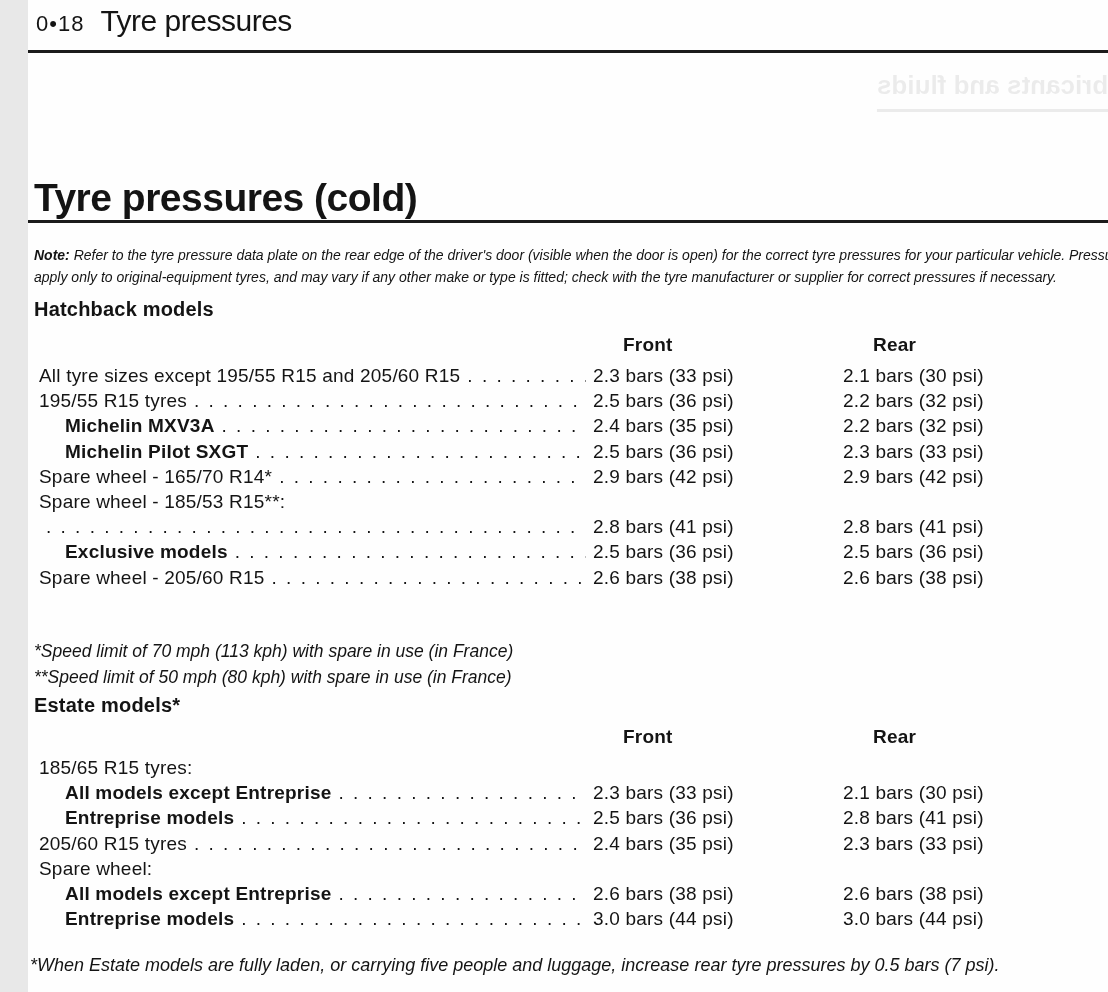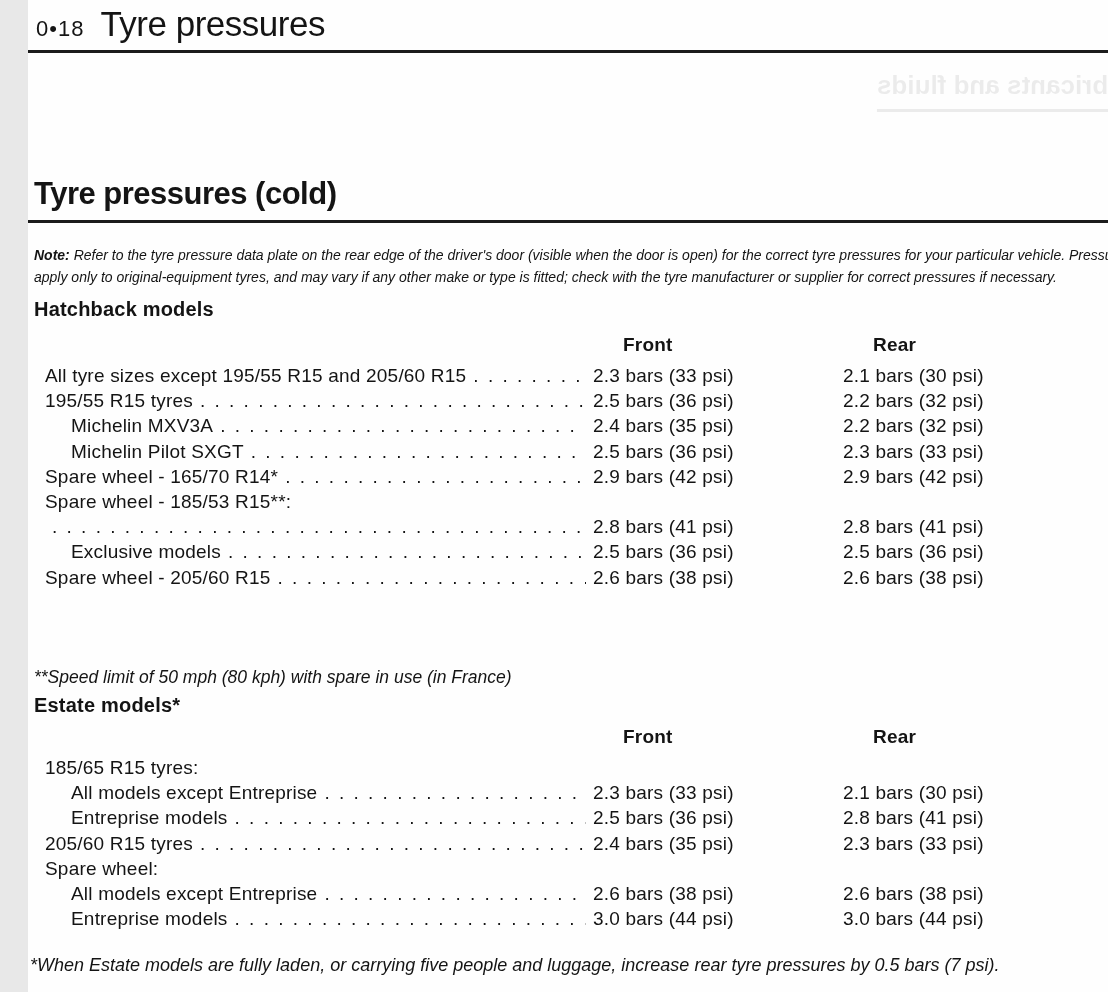--- a/index.html
+++ b/index.html
@@ -13,37 +13,37 @@
     overflow: hidden;
     margin-left: 28px;
   }
   
   .page-header {
     position: absolute; left: 8px; top: 4px;
     display: flex; align-items: baseline; gap: 16px;
     white-space: nowrap;
   }
   .page-number { font-size: 22px; letter-spacing: 1px; }
-  .page-title  { font-size: 35px; letter-spacing: -0.5px; font-weight: 400; margin: 0; }
+  .page-title  { font-size: 30px; letter-spacing: -0.5px; font-weight: 400; margin: 0; }
   .rule { position: absolute; left: 0; width: 1108px; background: #1c1c1c; }
   .rule-top { top: 50px; height: 3px; }
   
   .bleed {
     position: absolute; top: 70px; right: -4px;
     font-size: 26px; font-weight: 700;
     opacity: 0.07; color: #000;
     transform: scaleX(-1);
     border-bottom: 3px solid #000;
     padding-bottom: 8px;
     white-space: nowrap;
   }
   
   .section-title {
     position: absolute; left: 6px; top: 176px;
-    font-size: 31px; font-weight: 700; letter-spacing: -0.5px; margin: 0;
+    font-size: 39px; font-weight: 700; letter-spacing: -0.5px; margin: 0;
   }
   .rule-section { top: 220px; height: 3px; }
   .note {
     position: absolute; left: 6px; top: 244px; width: 1098px;
     font-size: 14px; line-height: 22px;
     font-style: italic; text-align: justify; margin: 0;
   }
   .note b { font-style: italic; }
   
   .group-heading {
@@ -56,25 +56,25 @@
   
   .ptable { position: absolute; left: 0; width: 1108px; font-size: 19px; letter-spacing: 0.2px; }
   .pt-hatchback { top: 334px; }
   .pt-estate    { top: 726px; }
   .thead { display: flex; height: 31px; font-weight: 700; padding-left: 30px; }
   .col-spacer { width: 565px; }
   .col-front  { width: 250px; }
   .col-rear   { flex: 1; }
   .trow { display: flex; height: 25.2px; align-items: baseline; }
   .tlabel {
-    width: 558px; padding-left: 17px; box-sizing: border-box;
+    width: 558px; padding-left: 11px; box-sizing: border-box;
     display: flex; align-items: center;
     overflow: hidden; white-space: nowrap;
   }
-  .indent .row-label { padding-left: 26px; }
+  .indent .row-label { padding-left: 26px; font-weight: bold; }
   .leader { flex: 1; overflow: hidden; white-space: nowrap; margin-left: 7px; color: #141414; }
   .leader::after {
     content: ". . . . . . . . . . . . . . . . . . . . . . . . . . . . . . . . . . . . . . . . . . . . . . . . . . . . . . . .";
     letter-spacing: 2px;
   }
   .noval .leader::after { content: ""; }
   .tval { white-space: nowrap; }
   .tval.front { width: 250px; margin-left: 7px; }
   .tval.rear  { flex: 1; }
   
@@ -180,21 +180,21 @@
       <div class="tlabel">
           <span class="row-label">Spare wheel - 205/60 R15</span>
           <span class="leader"></span>
         </div>
       <div class="tval front">2.6 bars (38 psi)</div>
       <div class="tval rear">2.6 bars (38 psi)</div>
     </div>
   </div>
 
   <p class="footnotes">
-    <br>
+    <span>*Speed limit of 70 mph (113 kph) with spare in use (in France)</span><br>
     <span>**Speed limit of 50 mph (80 kph) with spare in use (in France)</span>
   </p>
 
   <h3 class="group-heading gh-estate">Estate models*</h3>
 
   <div class="ptable pt-estate">
     <div class="thead">
       <div class="col-spacer"></div>
       <div class="col-front">Front</div>
       <div class="col-rear">Rear</div>

